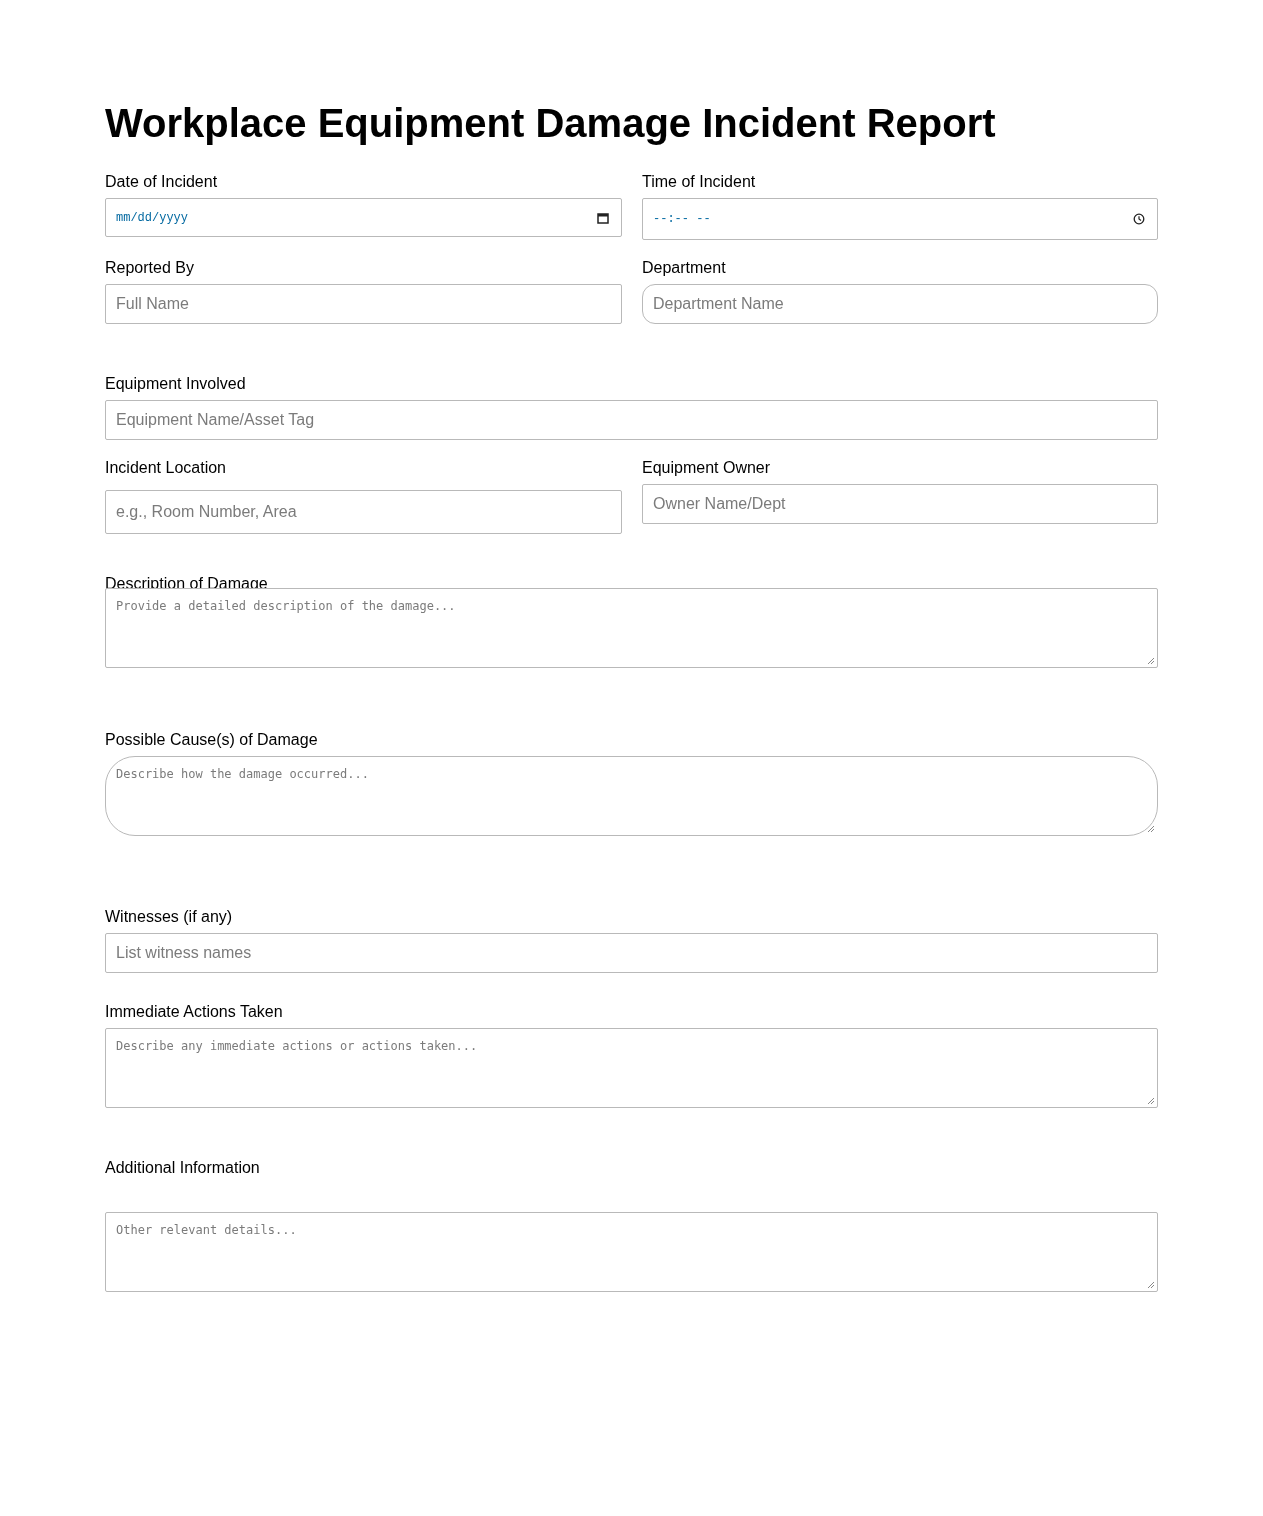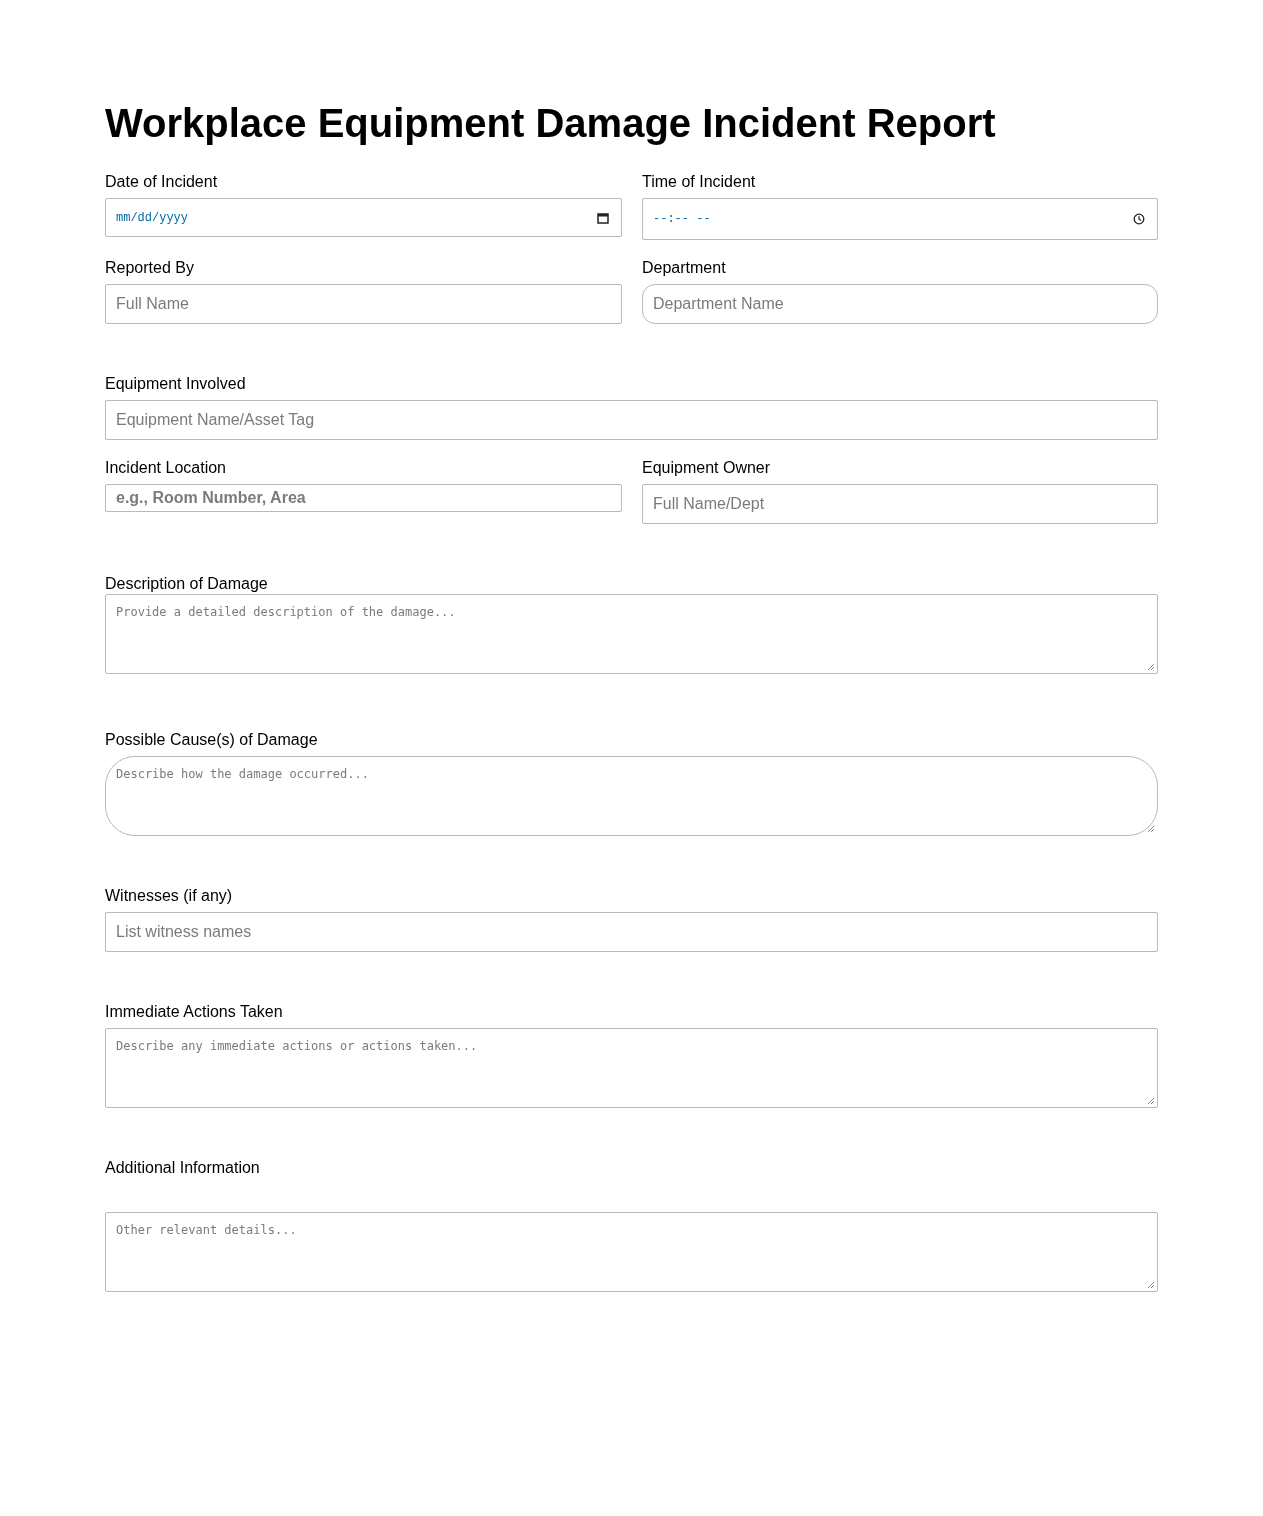--- a/index.html
+++ b/index.html
@@ -64,53 +64,53 @@
 
   <div class="field" style="left:0; top:375px; width:1053px;">
     <span class="label">Equipment Involved</span>
     <div class="input" style="top:25px; height:40px;">
       <span class="ph">Equipment Name/Asset Tag</span>
     </div>
   </div>
 
   <div class="field" style="left:0; top:459px; width:517px;">
     <span class="label">Incident Location</span>
-    <div class="input" style="top:25px; height:28px;font-weight:bold;">
+    <div class="input" style="top:31px; height:44px;">
       <span class="ph">e.g., Room Number, Area</span>
     </div>
   </div>
 
   <div class="field" style="left:537px; top:459px; width:516px;">
     <span class="label">Equipment Owner</span>
     <div class="input" style="top:25px; height:40px;">
-      <span class="ph">Full Name/Dept</span>
+      <span class="ph">Owner Name/Dept</span>
     </div>
   </div>
 
   <div class="field" style="left:0; top:575px; width:1053px;">
     <span class="label">Description of Damage</span>
-    <div class="textarea" style="top:19px;">
+    <div class="textarea" style="top:13px;">
       <span>Provide a detailed description of the damage...</span>
       <svg class="grip" viewBox="0 0 10 10">
           <path d="M9 3 L3 9 M9 6 L6 9" stroke="#888" stroke-width="1"></path>
         </svg>
     </div>
   </div>
 
   <div class="field" style="left:0; top:731px; width:1053px;">
     <span class="label">Possible Cause(s) of Damage</span>
     <div class="textarea" style="top:25px;border-radius:30px;">
       <span>Describe how the damage occurred...</span>
       <svg class="grip" viewBox="0 0 10 10">
           <path d="M9 3 L3 9 M9 6 L6 9" stroke="#888" stroke-width="1"></path>
         </svg>
     </div>
   </div>
 
-  <div class="field" style="left:0; top:887px; width:1053px;">
+  <div class="field" style="left:0; top:908px; width:1053px;">
     <span class="label">Witnesses (if any)</span>
     <div class="input" style="top:25px; height:40px;">
       <span class="ph">List witness names</span>
     </div>
   </div>
 
   <div class="field" style="left:0; top:1003px; width:1053px;">
     <span class="label">Immediate Actions Taken</span>
     <div class="textarea" style="top:25px;">
       <span>Describe any immediate actions or actions taken...</span>

